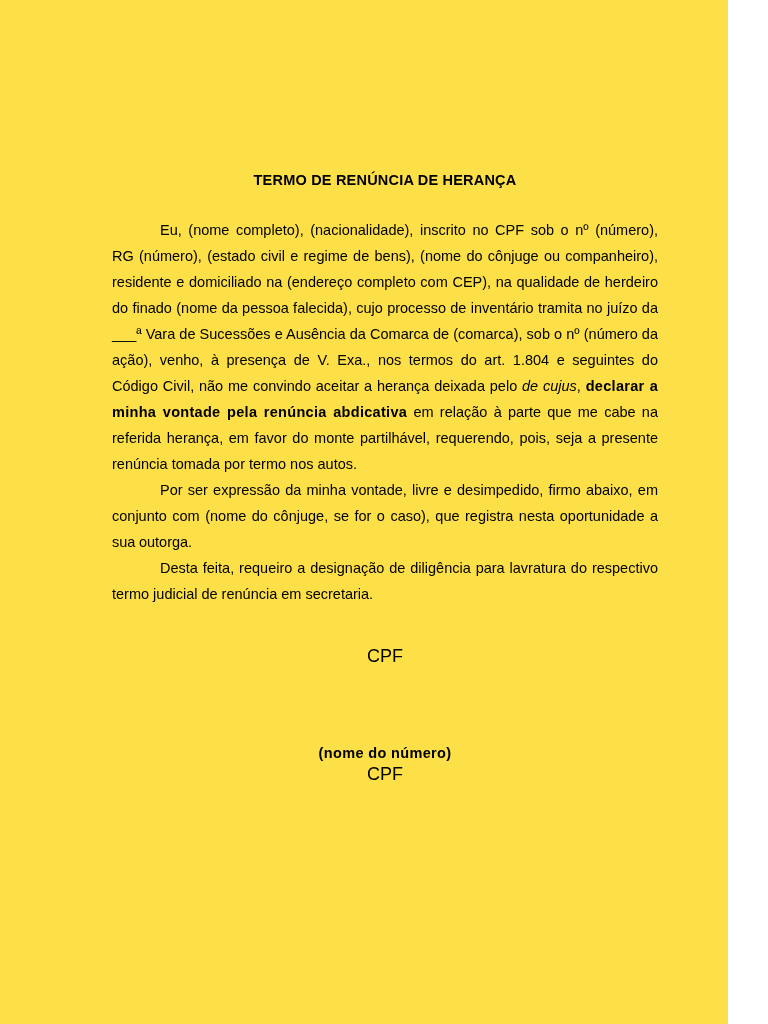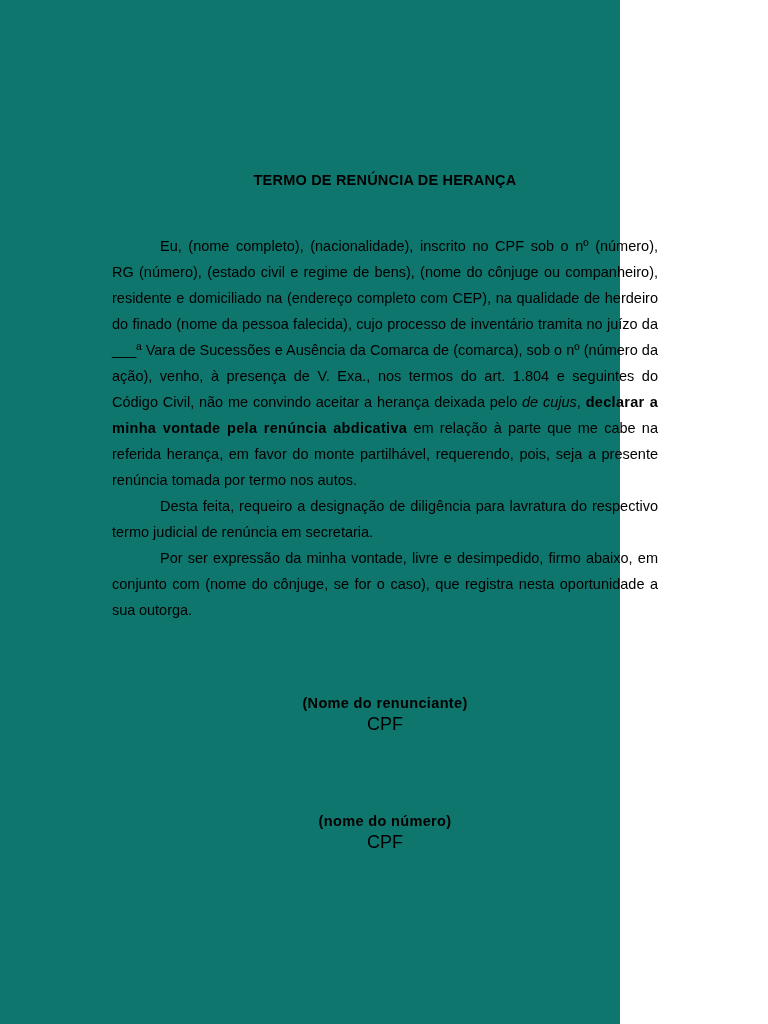--- a/index.html
+++ b/index.html
@@ -12,23 +12,23 @@
     width: 768px;
     height: 1024px;
     overflow: hidden;
     font-family: "Liberation Sans", sans-serif;
     color: #000000;
     -webkit-font-smoothing: antialiased;
   }
 
   .page {
     position: relative;
-    width: 620px;
+    width: 728px;
     height: 1024px;
-    background: #0f766e;
+    background: #fde047;
     box-sizing: border-box;
     text-decoration: underline;
   }
 
   
   .content {
     position: absolute;
     left: 112px;
     top: 0;
     width: 546px;
@@ -38,21 +38,21 @@
     font-size: 14.5px;
     font-weight: bold;
     text-align: center;
     letter-spacing: 0.2px;
     margin: 0;
     padding-top: 172px;
     line-height: 1.2;
   }
 
   .body-block {
-    margin-top: 44px;
+    margin-top: 28px;
   }
 
   p.para {
     margin: 0;
     font-size: 14.5px;
     line-height: 26px;
     text-align: justify;
     text-justify: inter-word;
     text-indent: 48px;
     word-spacing: 0px;
@@ -126,27 +126,26 @@
 
 <div class="page">
   <div class="content">
 
     <h1 class="doc-title">TERMO DE RENÚNCIA DE HERANÇA</h1>
 
     <div class="body-block">
 
       <p class="para"><span>Eu, (nome completo), (nacionalidade), inscrito no CPF sob o nº (número), RG (número), (estado civil e regime de bens), (nome do cônjuge ou companheiro), residente e domiciliado na (endereço completo com CEP), na qualidade de herdeiro do finado (nome da pessoa falecida), cujo processo de inventário tramita no juízo da ___ª Vara de Sucessões e Ausência da Comarca de (comarca), sob o nº (número da ação), venho, à presença de V. Exa., nos termos do art. 1.804 e seguintes do Código Civil, não me convindo aceitar a herança deixada pelo </span><span class="ital">de cujus</span><span>, </span><span class="bold">declarar a minha vontade pela renúncia abdicativa</span><span> em relação à parte que me cabe na referida herança, em favor do monte partilhável, requerendo, pois, seja a presente renúncia tomada por termo nos autos.</span></p>
 
+      <p class="para tight spaced-before">Por ser expressão da minha vontade, livre e desimpedido, firmo abaixo, em conjunto com (nome do cônjuge, se for o caso), que registra nesta oportunidade a sua outorga.</p>
+
       <p class="para">Desta feita, requeiro a designação de diligência para lavratura do respectivo termo judicial de renúncia em secretaria.</p>
-
-      <p class="para tight spaced-before">Por ser expressão da minha vontade, livre e desimpedido, firmo abaixo, em conjunto com (nome do cônjuge, se for o caso), que registra nesta oportunidade a sua outorga.</p>
 
 
       <div class="sig-block sig-block-1">
-        <p class="sig-name">(Nome do renunciante)</p>
         <p class="sig-cpf">CPF</p>
       </div>
 
       <div class="sig-block sig-block-2">
         <p class="sig-name">(nome do número)</p>
         <p class="sig-cpf">CPF</p>
       </div>
 
     </div>
   </div>

